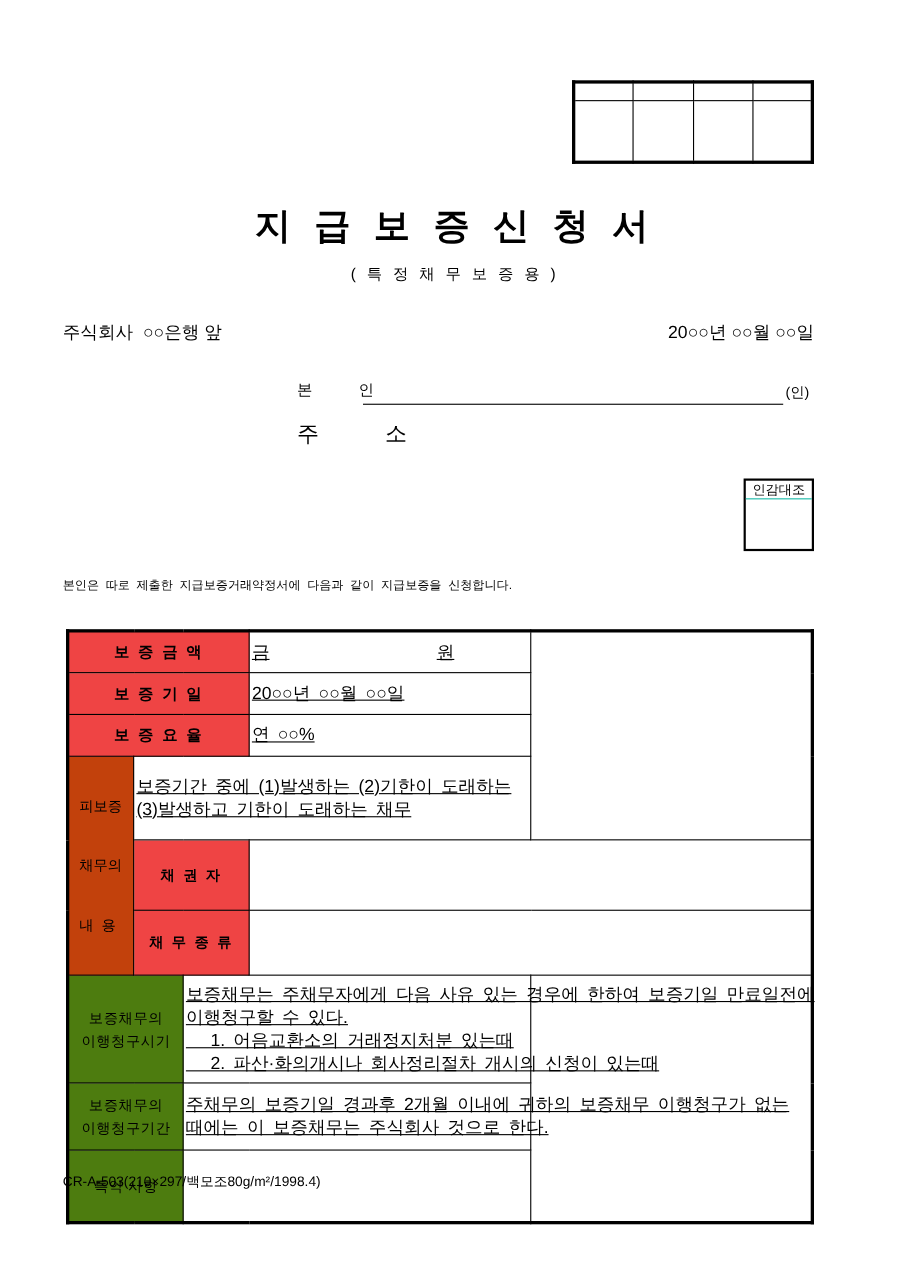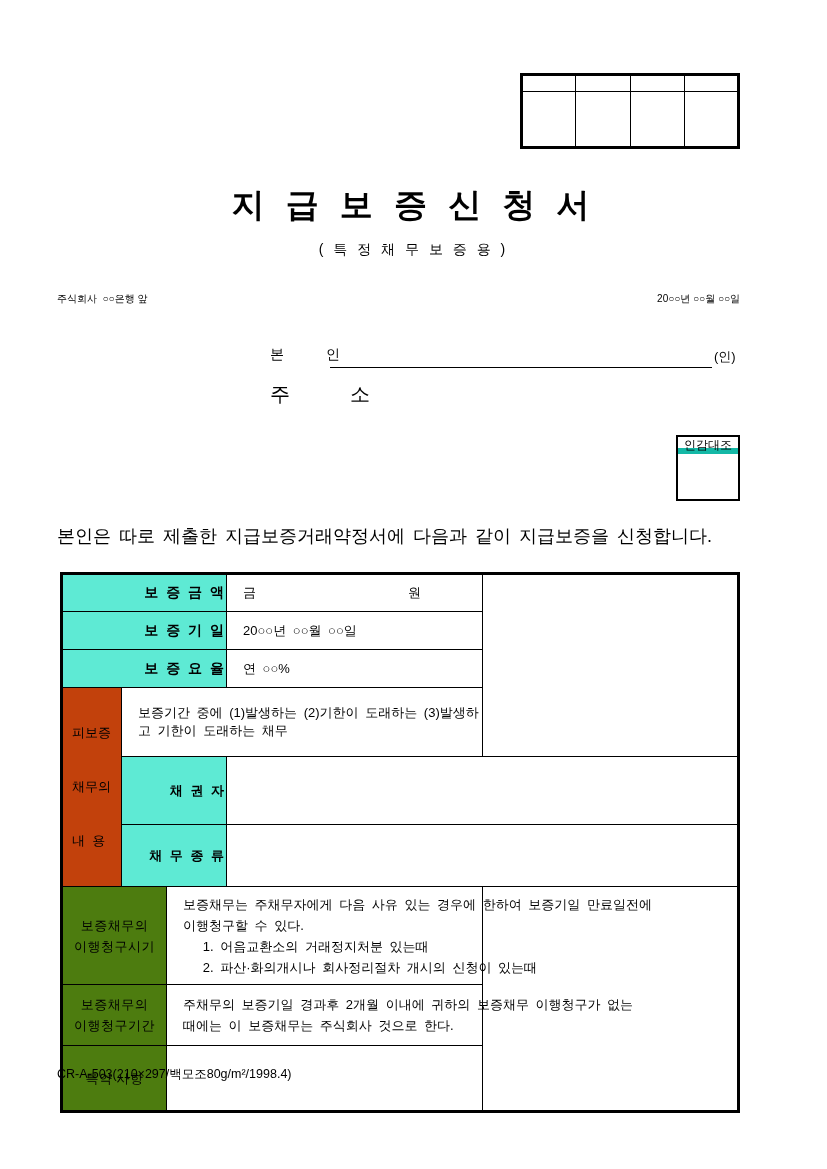--- a/index.html
+++ b/index.html
@@ -35,67 +35,67 @@
     position: absolute; left: 0; top: 241px; width: 100%;
     text-align: center;
     font-size: 14px; letter-spacing: 3px;
     white-space: pre;
   }
 
   
   .addr-line {
     position: absolute; left: 57px; top: 292px; width: 683px;
     display: flex; justify-content: space-between;
-    font-size: 10px;
+    font-size: 16px;
     text-align: center;
   }
 
   
   .signer-name-label { position: absolute; left: 270px; top: 346px; font-size: 14px; }
   .signature-line {
     position: absolute; left: 330px; top: 348px; width: 382px; height: 20px;
     border-bottom: 1px solid #000;
   }
   .seal-suffix { position: absolute; left: 714px; top: 348px; font-size: 13px; }
   .signer-addr-label { position: absolute; left: 270px; top: 381px; font-size: 20px; }
 
   
   .seal-check {
     position: absolute; left: 676px; top: 435px; width: 64px; height: 66px;
     border: 2px solid #000; background: #fff;
   }
   .seal-check-title {
     height: 17px; line-height: 16px; text-align: center;
-    font-size: 12px; border-bottom: 6px solid #14b8a6; white-space: nowrap;
+    font-size: 12px; border-bottom: 1px solid #14b8a6; white-space: nowrap;
   }
   .seal-check-body { height: 45px; }
 
   
   .intro {
     position: absolute; left: 57px; top: 524px;
-    font-size: 18px; word-spacing: 3px;
+    font-size: 11px; word-spacing: 3px;
   }
 
   
   .form-table {
     position: absolute; left: 60px; top: 572px;
     width: 680px; border-collapse: collapse; table-layout: fixed;
     border: 3px solid #000;
   }
   .form-table td { border: 1px solid #000; vertical-align: middle; }
   .label-cell {
-    background: #5eead4; text-align: right;
+    background: #ef4444; text-align: center;
     font-size: 14px; font-weight: bold; letter-spacing: 2px; white-space: pre;
   }
   .label-plain {
     background: #4d7c0f; text-align: center;
     font-size: 13px; font-weight: normal; letter-spacing: 0.5px;
     line-height: 21px;
   }
-  .value-cell { background: #fff; font-size: 13px; padding-left: 16px; word-spacing: 3px; }
+  .value-cell { background: #fff; font-size: 16px; padding-left: 2px; word-spacing: 3px; text-decoration: underline; }
   .value-cell .lines div { line-height: 21px; white-space: pre; }
   .debt-label-cell {
     background: #c2410c; font-size: 13px; font-weight: normal;
     padding-left: 9px; line-height: 18px; white-space: pre;
   }
   .amount-suffix { margin-left: 152px; }
 
   tr.r-amount, tr.r-duedate, tr.r-rate { height: 38px; }
   tr.r-scope { height: 37px; }
   tr.r-creditor { height: 36px; }

